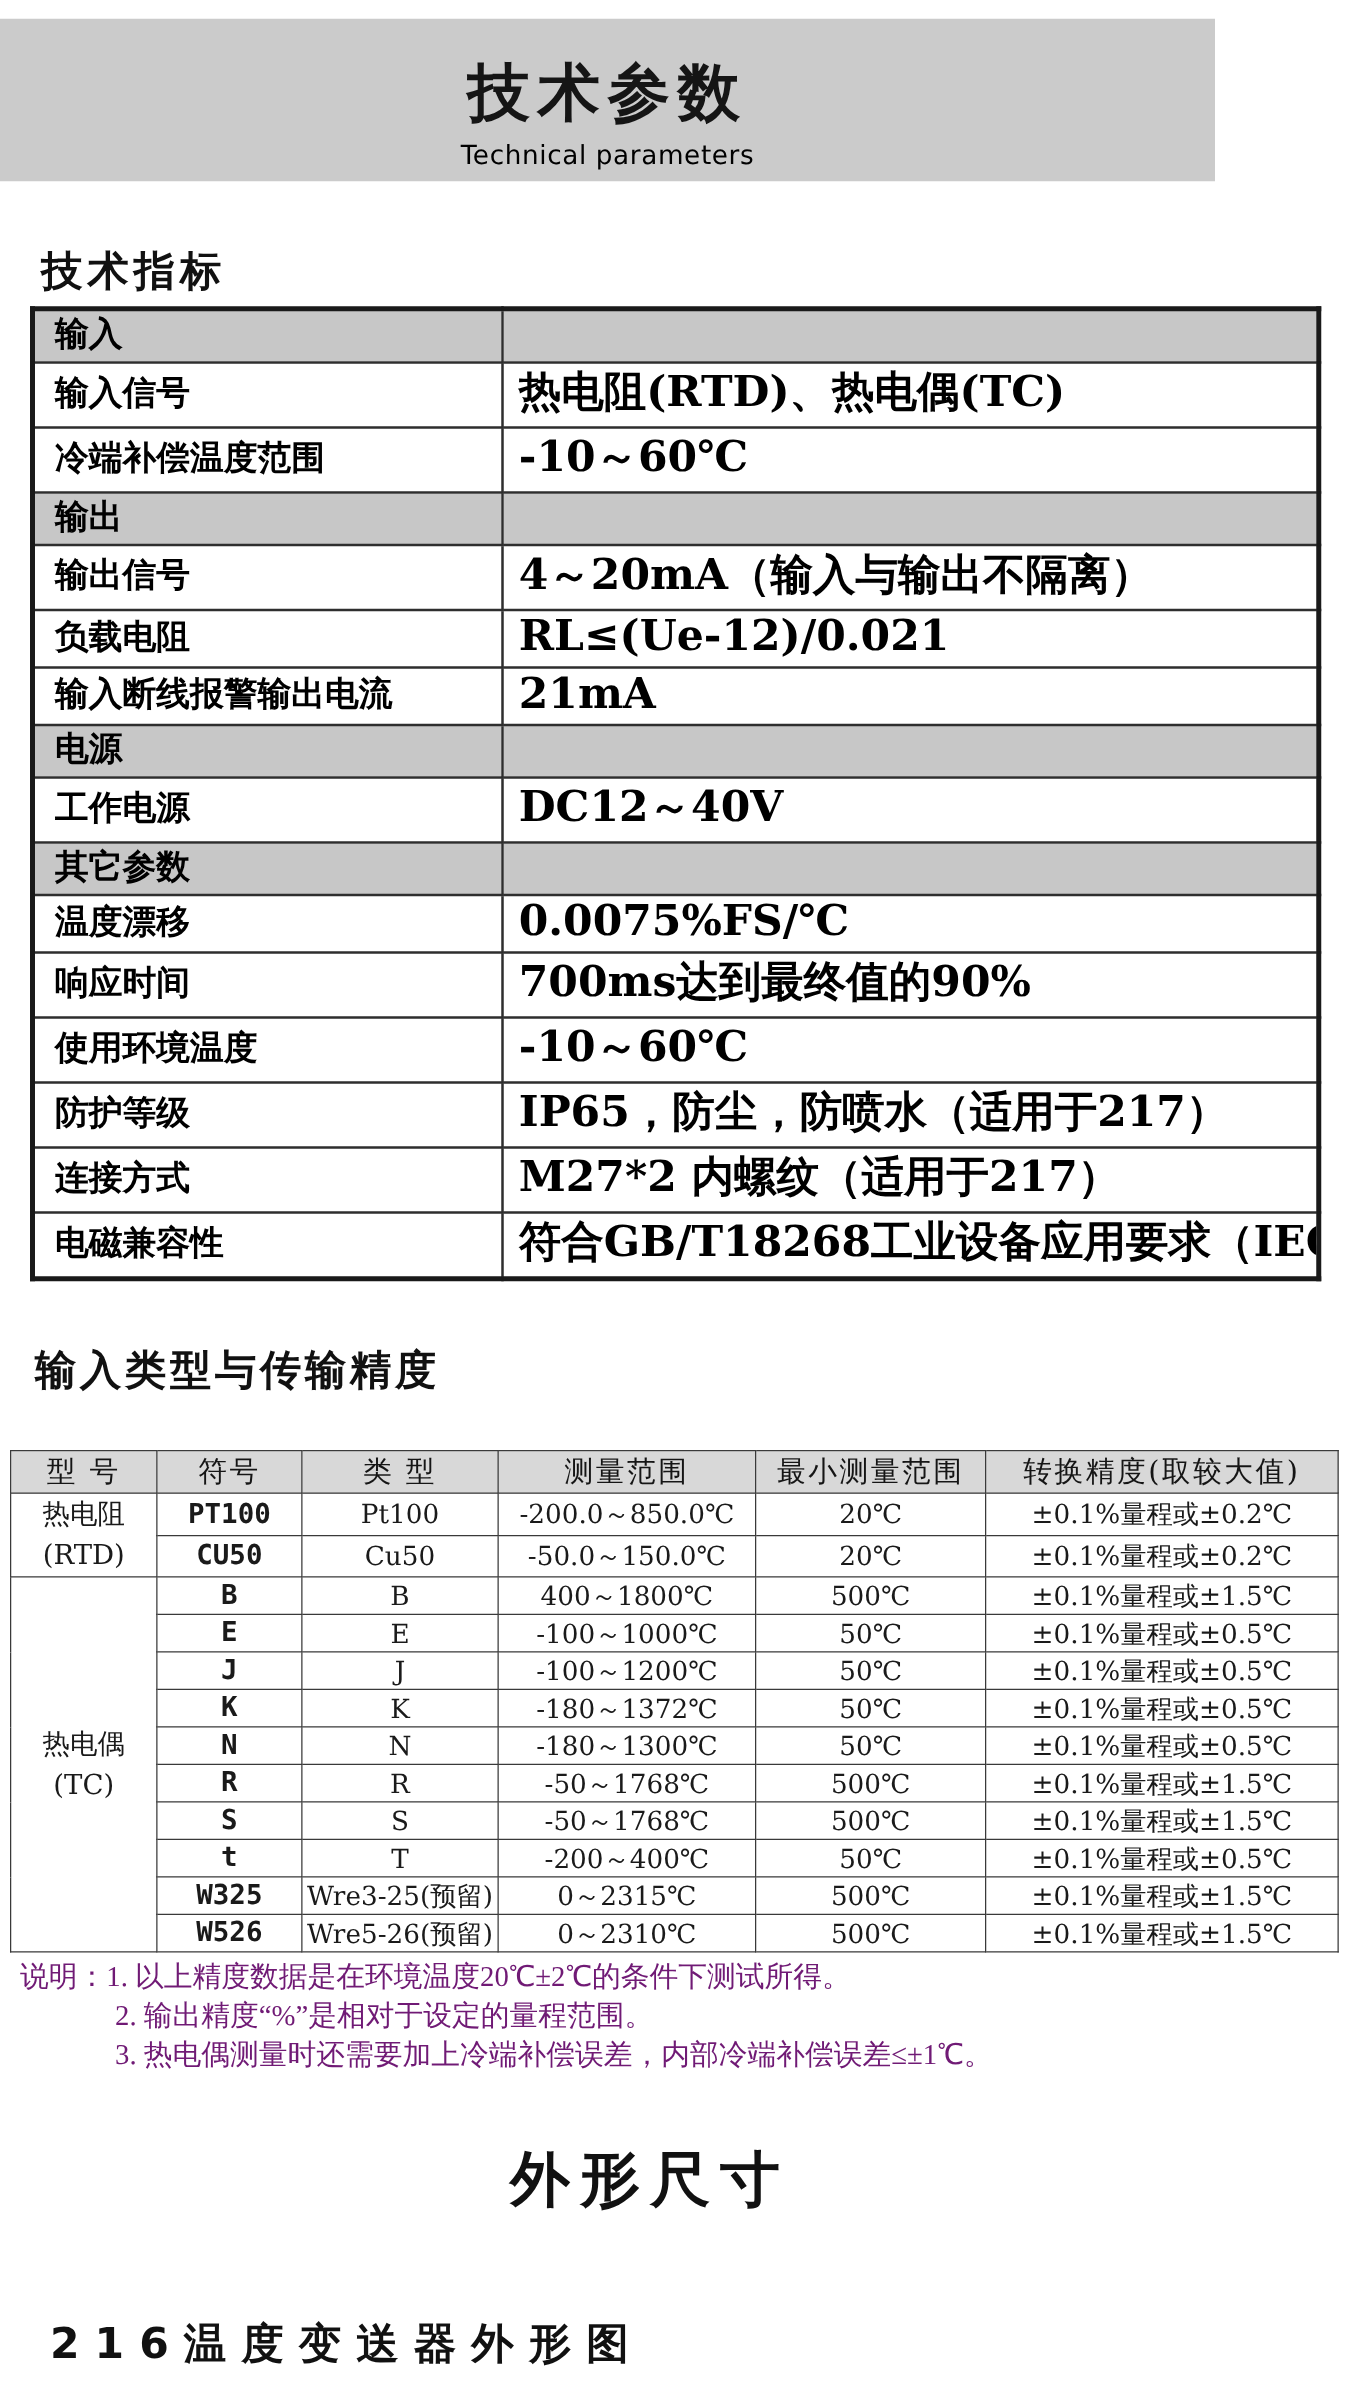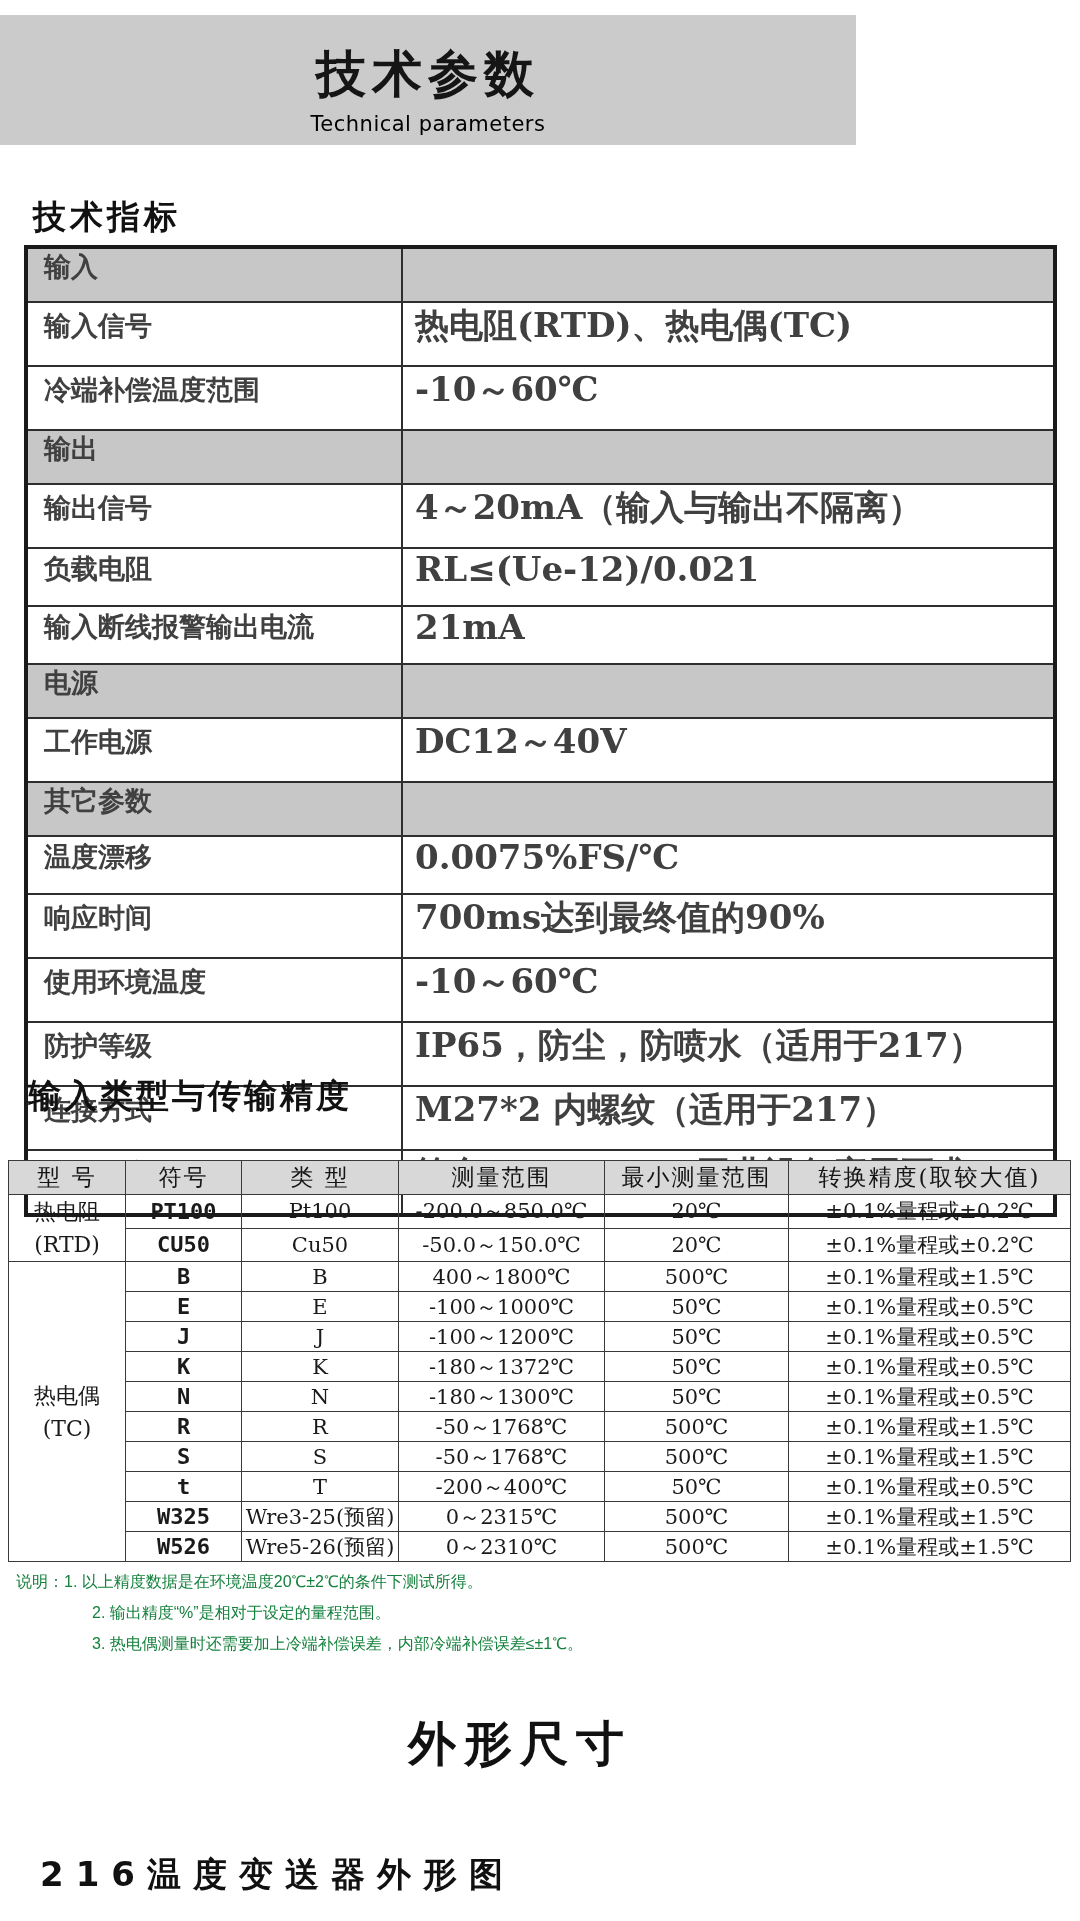--- a/index.html
+++ b/index.html
@@ -5,21 +5,21 @@
   * { box-sizing: border-box; }
   html,body { margin:0; padding:0; background:#ffffff; }
   .page {
     position:relative; width:1080px; height:1921px; background:#ffffff;
     font-family:"DejaVu Sans","Liberation Sans",sans-serif; color:#111;
     overflow:hidden;
   }
 
   
   .banner {
-    position:absolute; left:0; top:15px; width:856px; height:130px;
+    position:absolute; left:0; top:15px; width:972px; height:130px;
     background:#cbcbcb; text-align:center;
   }
   .banner-title {
     padding-top:26px; font-size:50px; font-weight:bold; letter-spacing:6px; color:#151515;
   }
   .banner-subtitle {
     margin-top:4px; font-size:21px; font-weight:normal; letter-spacing:0.5px; color:#000000;
   }
 
   
@@ -29,23 +29,23 @@
               font-size:48px; font-weight:bold; letter-spacing:8px; }
   .h-216    { position:absolute; left:40px;  top:1852px; font-size:34px; font-weight:bold; letter-spacing:12px; }
 
   
   #spec-table {
     position:absolute; left:24px; top:245px; width:1029px;
     border-collapse:collapse; table-layout:fixed;
     border:4px solid #1a1a1a;
   }
   #spec-table td {
-    border:2px solid #2e2e2e; height:40.5px; padding:0 4px 16px 16px;
+    border:2px solid #2e2e2e; height:40.5px; padding:0 4px 4px 16px;
     font-family:"DejaVu Serif","Liberation Serif",serif;
-    font-weight:bold; font-size:27px; color:#404040; white-space:nowrap;
+    font-weight:bold; font-size:27px; color:#000000; white-space:nowrap;
     overflow:hidden; vertical-align:middle;
   }
   #spec-table td.val { padding-left:12px; font-size:34px;margin-top:30px; }
   #spec-table tr.sec td { background:#c7c7c7; }
 
   
   #accuracy-table {
     position:absolute; left:8px; top:1160px; width:1062px;
     border-collapse:collapse; table-layout:fixed;
     border:1px solid #000000; text-align:center;padding-left:24px;
@@ -62,22 +62,22 @@
   }
   #accuracy-table td.sym {
     font-family:"DejaVu Sans Mono","Liberation Mono",monospace;
     font-weight:bold; font-size:22px;
   }
   #accuracy-table td.model { font-size:22px; line-height:1.5; }
 
   
   .notes {
     position:absolute; left:16px; top:1566px;
-    font-family:Liberation Sans, sans-serif;
-    font-size:16px; color:#15803d;
+    font-family:Liberation Serif, serif;
+    font-size:23px; color:#701a75;
   }
   .note-line { height:31px; line-height:31px; white-space:nowrap; }
   .note-rest { padding-left:76px; }
 </style>
 </head>
 <body>
 
 <div class="page">
 
   <div class="banner">

